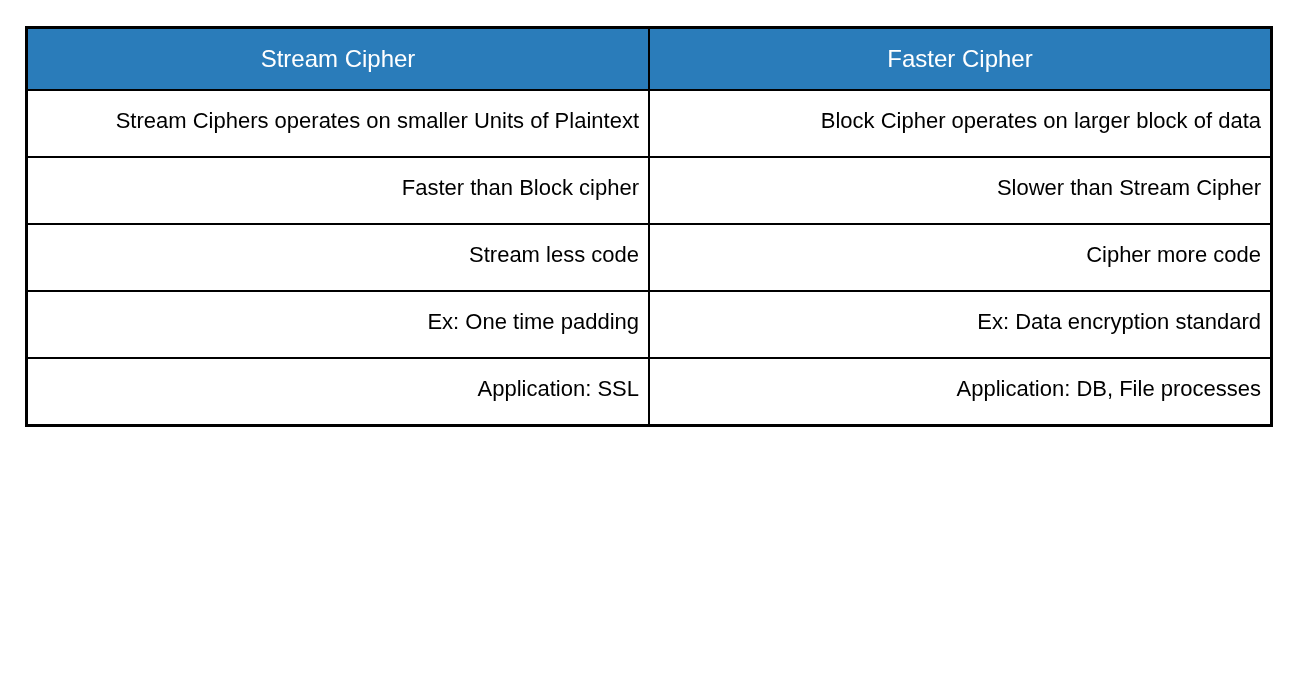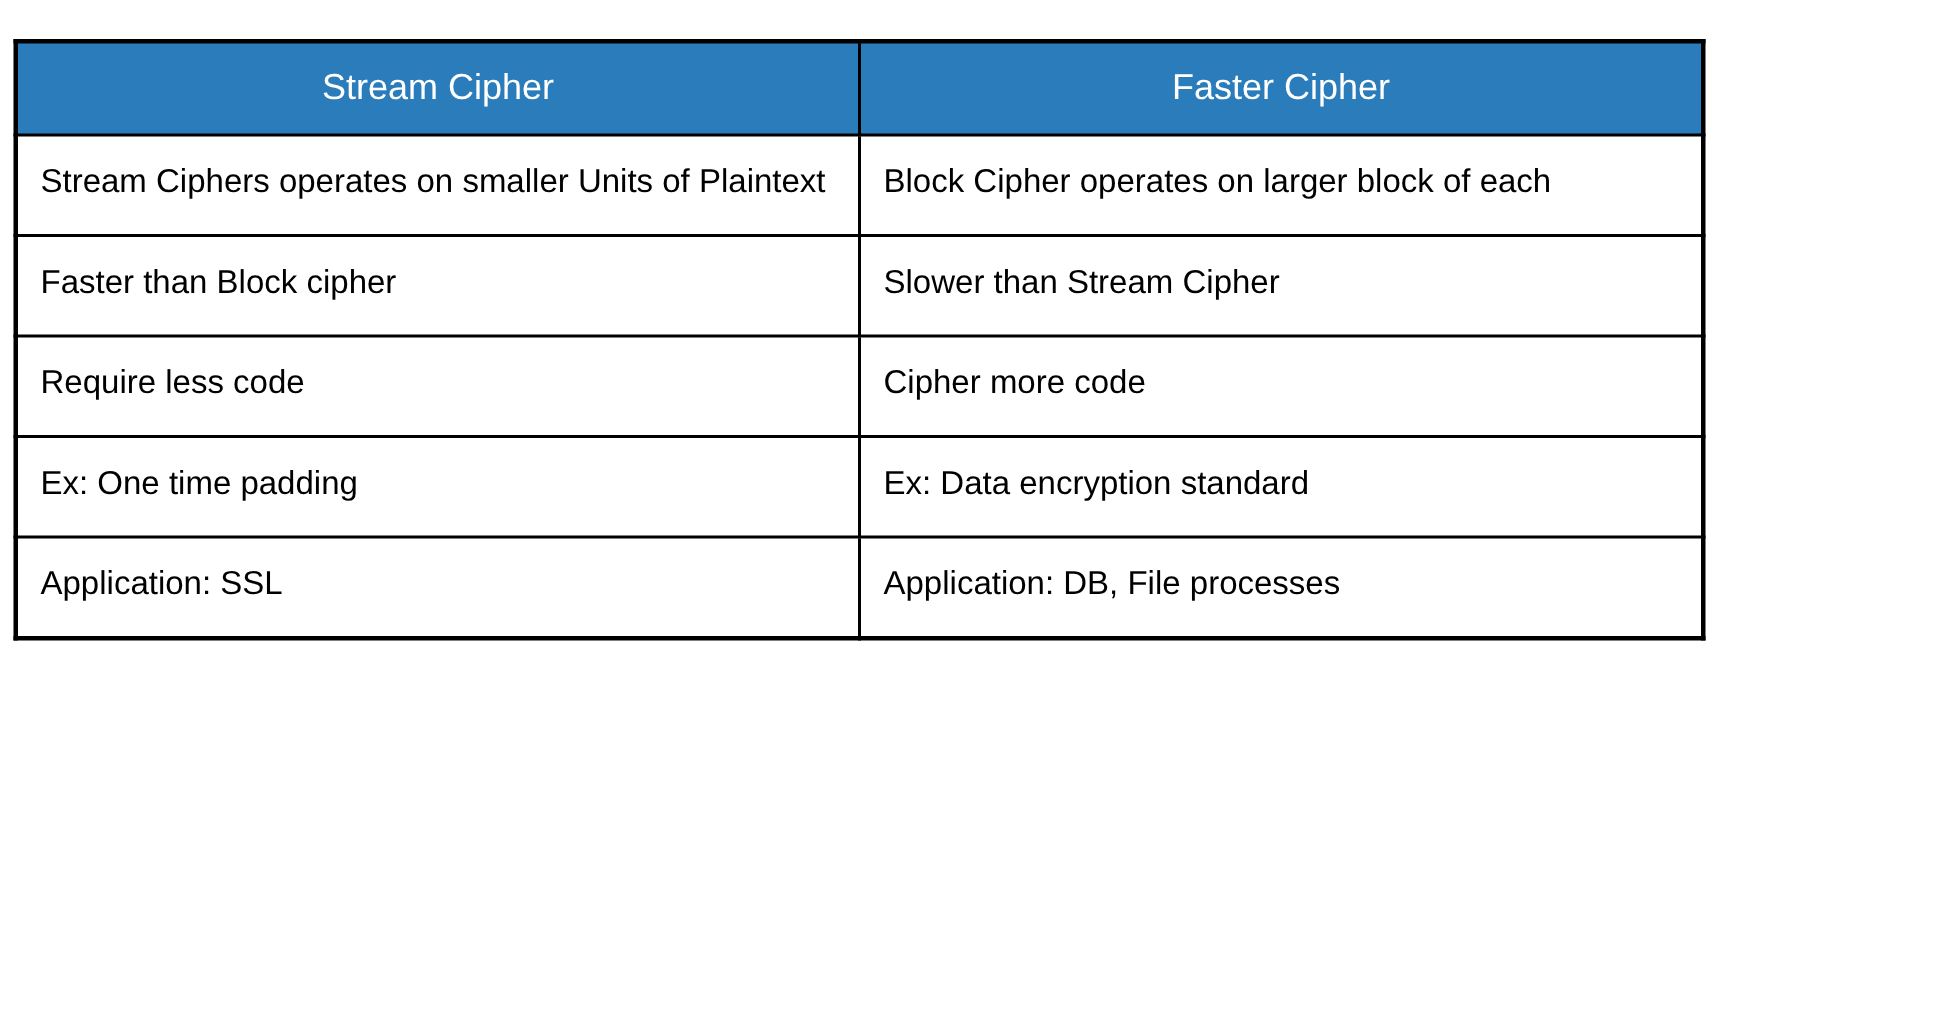--- a/index.html
+++ b/index.html
@@ -14,41 +14,41 @@
     position: relative;
     overflow: hidden;
   }
   .page {
     width: 1292px;
     height: 684px;
   }
   table.cipher-table {
     border-collapse: collapse;
     table-layout: fixed;
-    width: 1128px;
-    margin: 26px 0 0 9px;
+    width: 1248px;
+    margin: 26px 0 0 25px;
     border: 3px solid var(--border-color, #000000);
   }
   table.cipher-table th {
     width: 50%;
     background: var(--header-bg, #2a7cba);
     color: var(--header-text, #ffffff);
     font-size: 24px;
     font-weight: normal;
     text-align: center;
     vertical-align: middle;
     padding: 16px 10px;
     border: 2px solid var(--border-color, #000000);
   }
   table.cipher-table td {
     width: 50%;
     color: var(--body-text, #000000);
     font-size: 22px;
     font-weight: normal;
-    text-align: left;
+    text-align: right;
     vertical-align: top;
     line-height: 1.5;
     padding: 13px 9px 19px 15px;
     border: 2px solid var(--border-color, #000000);
     background: #ffffff;
     word-wrap: break-word;
   }
 </style>
 </head>
 <body style="background: rgb(255, 255, 255);">
@@ -57,28 +57,28 @@
   <table class="cipher-table">
     <thead>
       <tr>
         <th>Stream Cipher</th>
         <th>Faster Cipher</th>
       </tr>
     </thead>
     <tbody id="table-body">
         <tr>
           <td>Stream Ciphers operates on smaller Units of Plaintext</td>
-          <td>Block Cipher operates on larger block of each</td>
+          <td>Block Cipher operates on larger block of data</td>
         </tr>
         <tr>
           <td>Faster than Block cipher</td>
           <td>Slower than Stream Cipher</td>
         </tr>
         <tr>
-          <td>Require less code</td>
+          <td>Stream less code</td>
           <td>Cipher more code</td>
         </tr>
         <tr>
           <td>Ex: One time padding</td>
           <td>Ex: Data encryption standard</td>
         </tr>
         <tr>
           <td>Application: SSL</td>
           <td>Application: DB, File processes</td>
         </tr>

